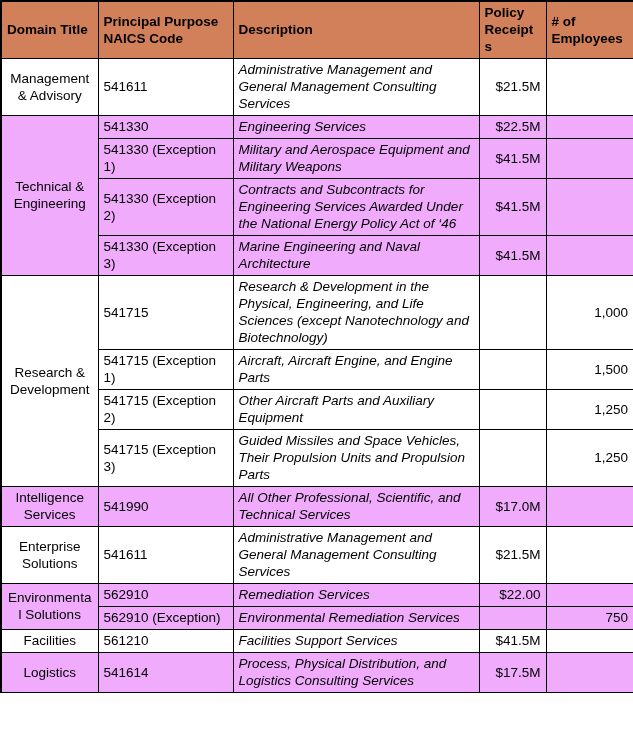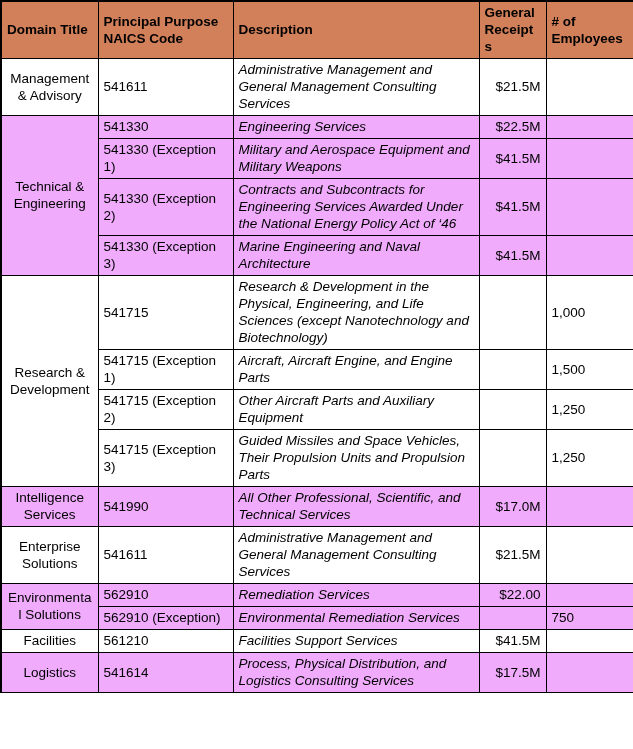--- a/index.html
+++ b/index.html
@@ -47,21 +47,21 @@
     padding-bottom: 5px;
     border-color: #000000;
   }
   tr.band-grey > td { background: #f0abfc; }
   tr.band-white > td { background: #ffffff; }
 
   td.cell-domain   { vertical-align: middle; text-align: center; }
   td.cell-code     { vertical-align: middle; margin-left: 11px; }
   td.cell-desc     { vertical-align: middle; font-style: italic; }
   td.cell-receipts { text-align: right; vertical-align: middle; }
-  td.cell-employees{ text-align: left; vertical-align: middle; }
+  td.cell-employees{ text-align: right; vertical-align: middle; }
 
   td.empty { padding: 0; }
 </style>
 </head>
 <body>
 
 <table class="naics-table">
   <colgroup>
     <col class="c-domain">
     <col class="c-code">
@@ -75,21 +75,21 @@
         <span>Domain Title</span>
       </th>
       <th>
         <span>Principal Purpose</span><br>
         <span>NAICS Code</span>
       </th>
       <th>
         <span>Description</span>
       </th>
       <th>
-        <span>General</span><br>
+        <span>Policy</span><br>
         <span>Receipts</span>
       </th>
       <th>
         <span># of</span><br>
         <span>Employees</span>
       </th>
     </tr>
   </thead>
   <tbody id="table-body">
       <tr class="band-white">

